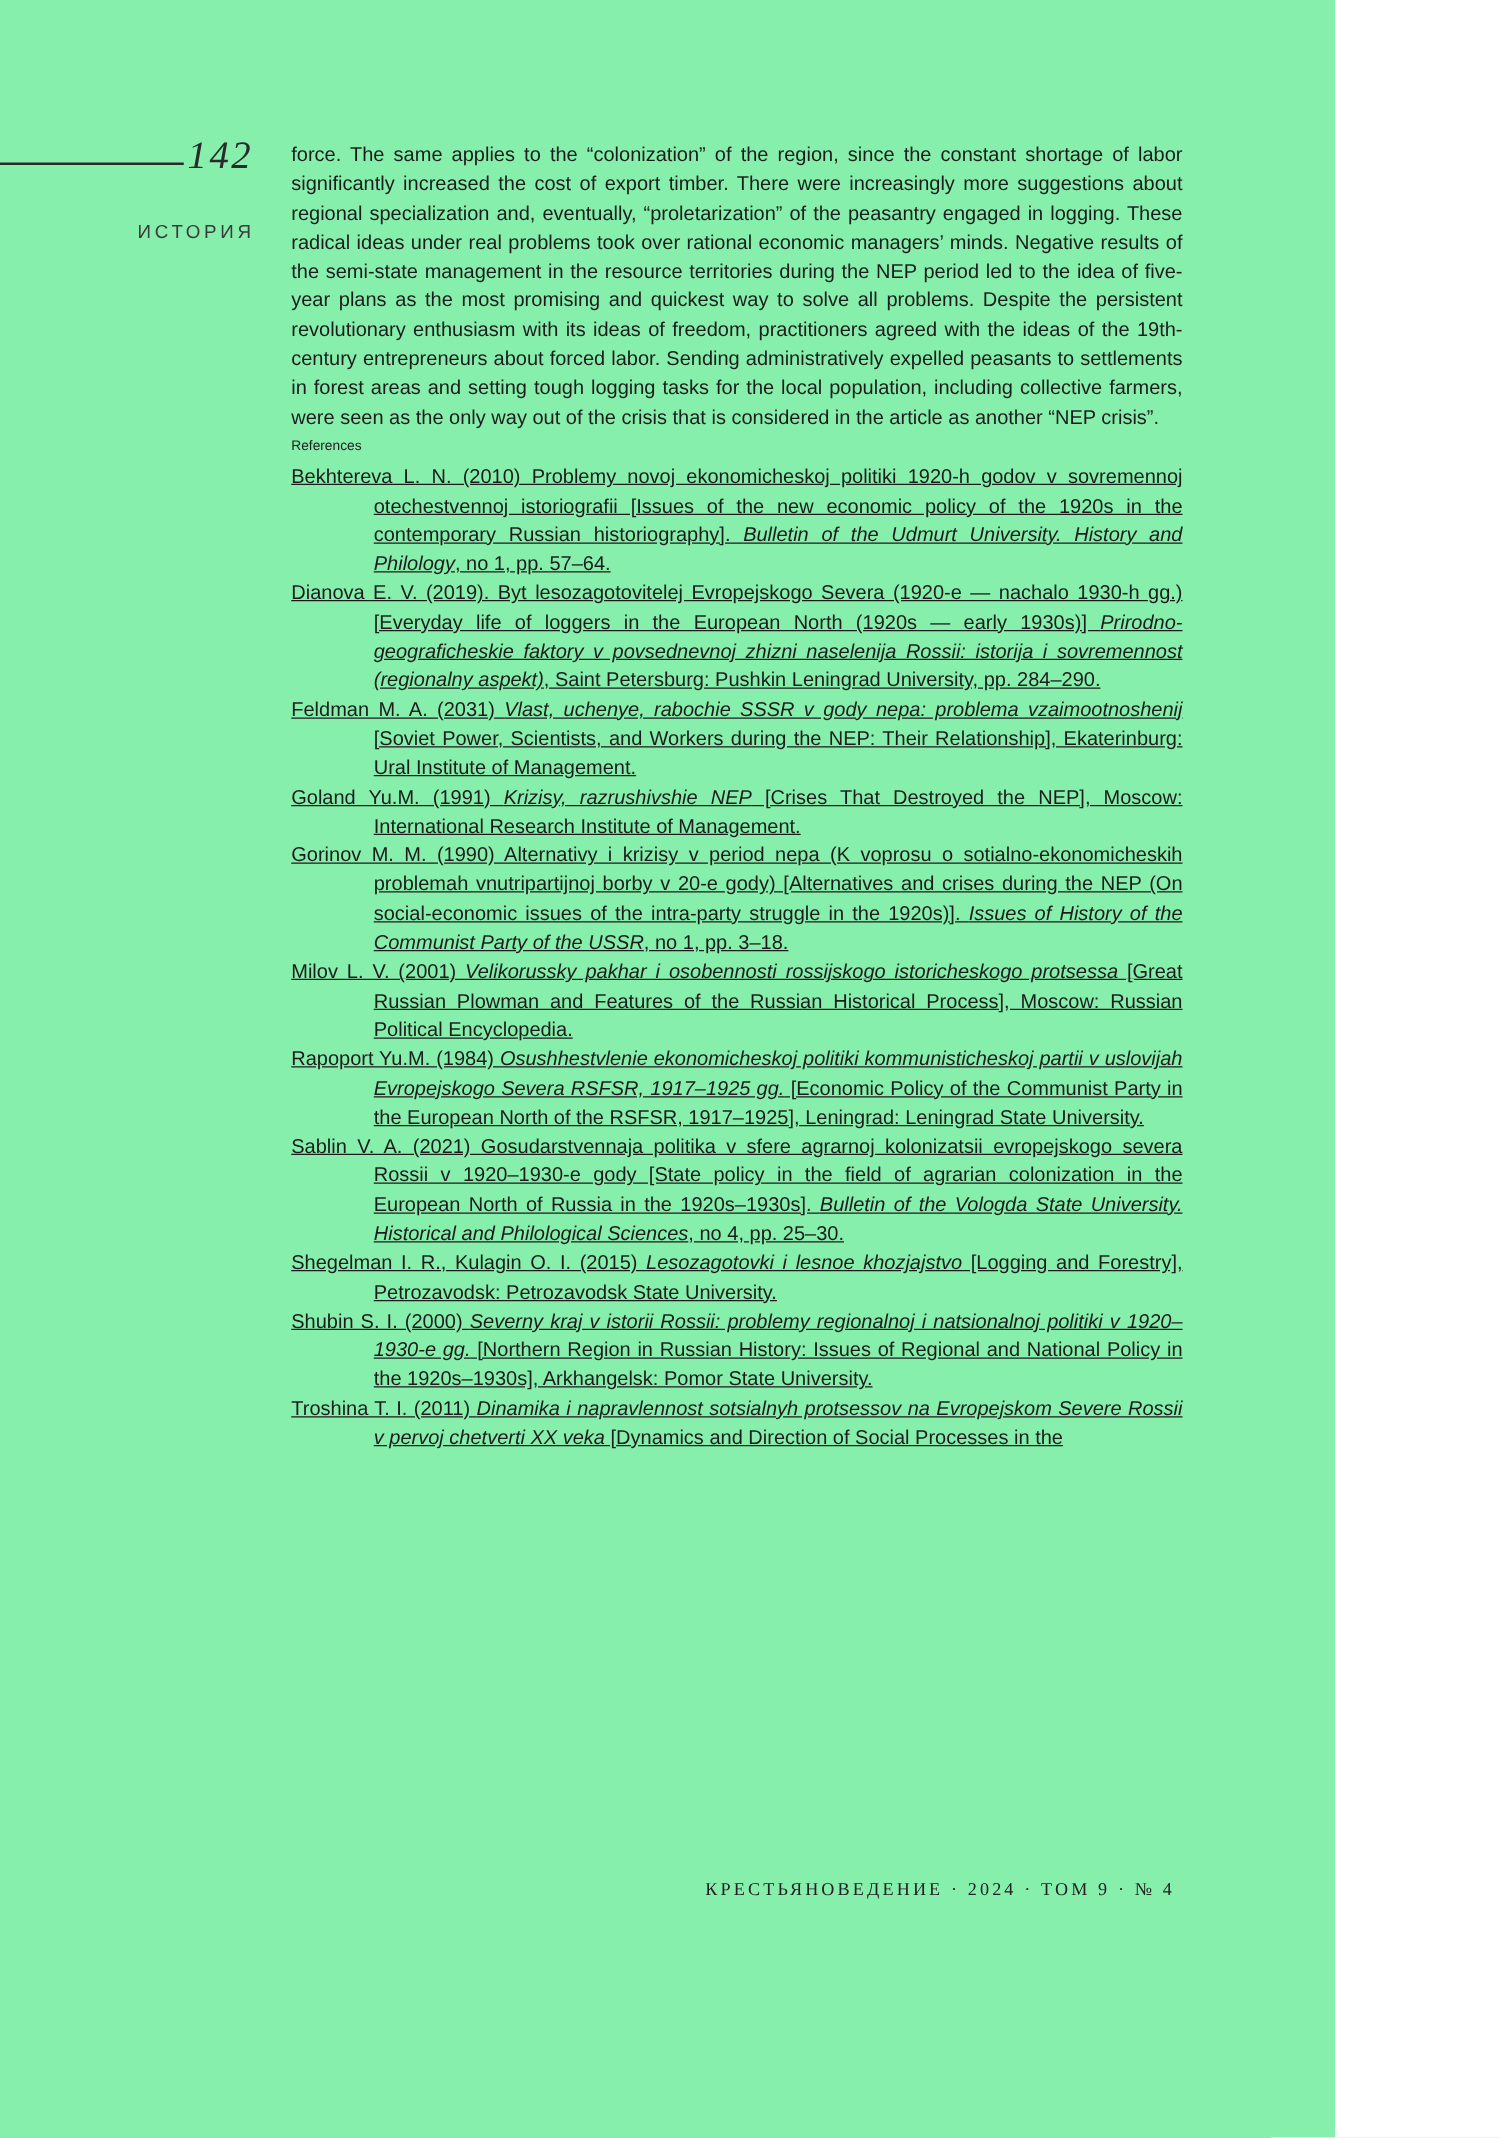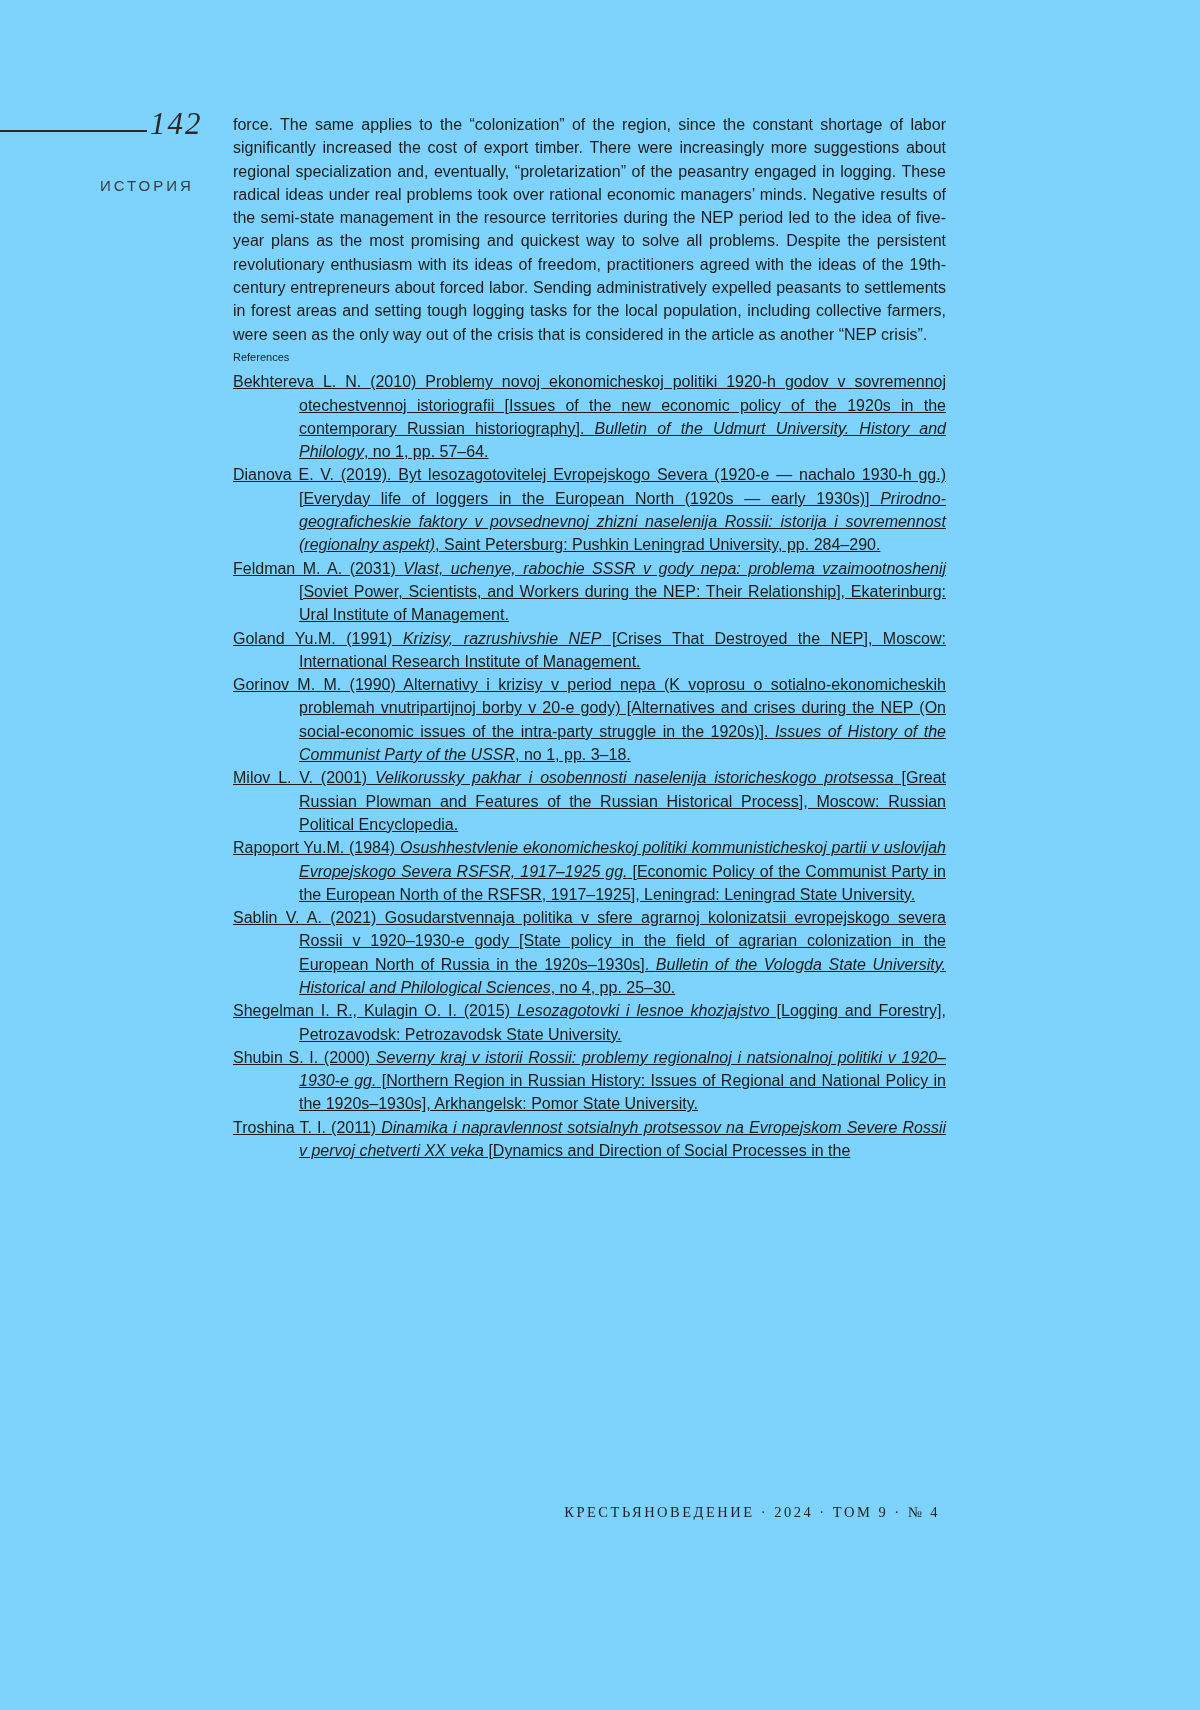--- a/index.html
+++ b/index.html
@@ -4,23 +4,23 @@
 <style>
   * { margin: 0; padding: 0; box-sizing: border-box; }
   html, body { background: #ffffff; }
   body {
     font-family: "Liberation Sans", sans-serif;
     color: #1c1c1c;
     -webkit-font-smoothing: antialiased;
   }
   .page {
     position: relative;
-    width: 1200px;
+    width: 1068px;
     height: 1710px;
-    background: #7dd3fc;
+    background: #86efac;
     overflow: hidden;
   }
   .margin-rule {
     position: absolute;
     left: 0;
     top: 130px;
     width: 147px;
     height: 2px;
     background: #2a2a2a;
   }
@@ -29,21 +29,21 @@
     left: 150px;
     top: 106px;
     font-family: "Liberation Serif", "DejaVu Serif", serif;
     font-style: italic;
     font-size: 31px;
     color: #2a2a2a;
     letter-spacing: 2px;
   }
   .section-label {
     position: absolute;
-    left: 100px;
+    left: 110px;
     top: 177px;
     font-size: 15px;
     letter-spacing: 3px;
     color: #3b3b3b;
   }
   .content {
     position: absolute;
     left: 233px;
     top: 113px;
     width: 713px;
@@ -98,21 +98,21 @@
 
 
     <h2 class="refs-heading">References</h2>
 
     <div class="refs">
         <div class="ref-entry"><span>Bekhtereva L. N. (2010) Problemy novoj ekonomicheskoj politiki 1920-h godov v sovremennoj otechestvennoj istoriografii [Issues of the new economic policy of the 1920s in the contemporary Russian historiography]. </span><span class="it">Bulletin of the Udmurt University. History and Philology</span><span>, no 1, pp. 57–64.</span></div>
         <div class="ref-entry"><span>Dianova E. V. (2019). Byt lesozagotovitelej Evropejskogo Severa (1920-e — nachalo 1930-h gg.) [Everyday life of loggers in the European North (1920s — early 1930s)] </span><span class="it">Prirodno-geograficheskie faktory v povsednevnoj zhizni naselenija Rossii: istorija i sovremennost (regionalny aspekt)</span><span>, Saint Petersburg: Pushkin Leningrad University, pp. 284–290.</span></div>
         <div class="ref-entry"><span>Feldman M. A. (2031) </span><span class="it">Vlast, uchenye, rabochie SSSR v gody nepa: problema vzaimootnoshenij</span><span> [Soviet Power, Scientists, and Workers during the NEP: Their Relationship], Ekaterinburg: Ural Institute of Management.</span></div>
         <div class="ref-entry"><span>Goland Yu.M. (1991) </span><span class="it">Krizisy, razrushivshie NEP</span><span> [Crises That Destroyed the NEP], Moscow: International Research Institute of Management.</span></div>
         <div class="ref-entry"><span>Gorinov M. M. (1990) Alternativy i krizisy v period nepa (K voprosu o sotialno-ekonomicheskih problemah vnutripartijnoj borby v 20-e gody) [Alternatives and crises during the NEP (On social-economic issues of the intra-party struggle in the 1920s)]. </span><span class="it">Issues of History of the Communist Party of the USSR</span><span>, no 1, pp. 3–18.</span></div>
-        <div class="ref-entry"><span>Milov L. V. (2001) </span><span class="it">Velikorussky pakhar i osobennosti naselenija istoricheskogo protsessa</span><span> [Great Russian Plowman and Features of the Russian Historical Process], Moscow: Russian Political Encyclopedia.</span></div>
+        <div class="ref-entry"><span>Milov L. V. (2001) </span><span class="it">Velikorussky pakhar i osobennosti rossijskogo istoricheskogo protsessa</span><span> [Great Russian Plowman and Features of the Russian Historical Process], Moscow: Russian Political Encyclopedia.</span></div>
         <div class="ref-entry"><span>Rapoport Yu.M. (1984) </span><span class="it">Osushhestvlenie ekonomicheskoj politiki kommunisticheskoj partii v uslovijah Evropejskogo Severa RSFSR, 1917–1925 gg.</span><span> [Economic Policy of the Communist Party in the European North of the RSFSR, 1917–1925], Leningrad: Leningrad State University.</span></div>
         <div class="ref-entry"><span>Sablin V. A. (2021) Gosudarstvennaja politika v sfere agrarnoj kolonizatsii evropejskogo severa Rossii v 1920–1930-e gody [State policy in the field of agrarian colonization in the European North of Russia in the 1920s–1930s]. </span><span class="it">Bulletin of the Vologda State University. Historical and Philological Sciences</span><span>, no 4, pp. 25–30.</span></div>
         <div class="ref-entry"><span>Shegelman I. R., Kulagin O. I. (2015) </span><span class="it">Lesozagotovki i lesnoe khozjajstvo</span><span> [Logging and Forestry], Petrozavodsk: Petrozavodsk State University.</span></div>
         <div class="ref-entry"><span>Shubin S. I. (2000) </span><span class="it">Severny kraj v istorii Rossii: problemy regionalnoj i natsionalnoj politiki v 1920–1930-e gg.</span><span> [Northern Region in Russian History: Issues of Regional and National Policy in the 1920s–1930s], Arkhangelsk: Pomor State University.</span></div>
         <div class="ref-entry"><span>Troshina T. I. (2011) </span><span class="it">Dinamika i napravlennost sotsialnyh protsessov na Evropejskom Severe Rossii v pervoj chetverti XX veka</span><span> [Dynamics and Direction of Social Processes in the</span></div>
       </div>
   </div>
 
   <div class="footer">КРЕСТЬЯНОВЕДЕНИЕ · 2024 · ТОМ 9 · № 4</div>
 </div>

